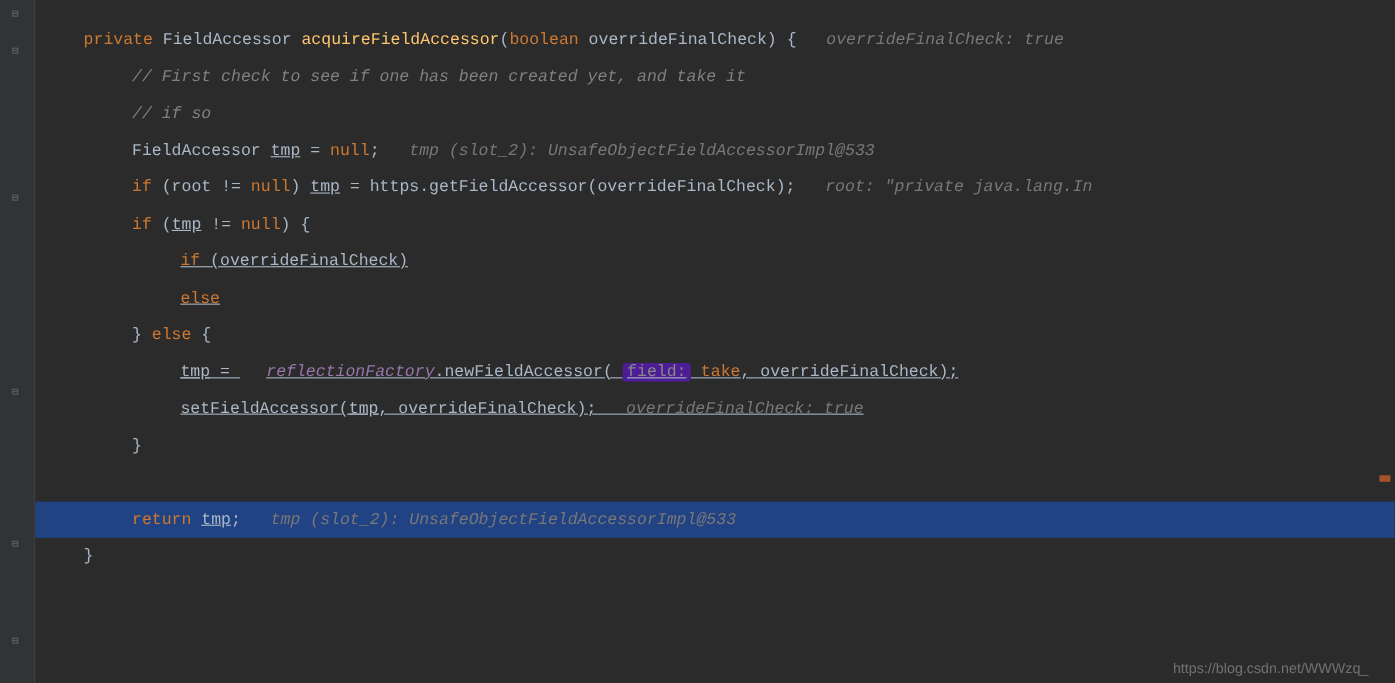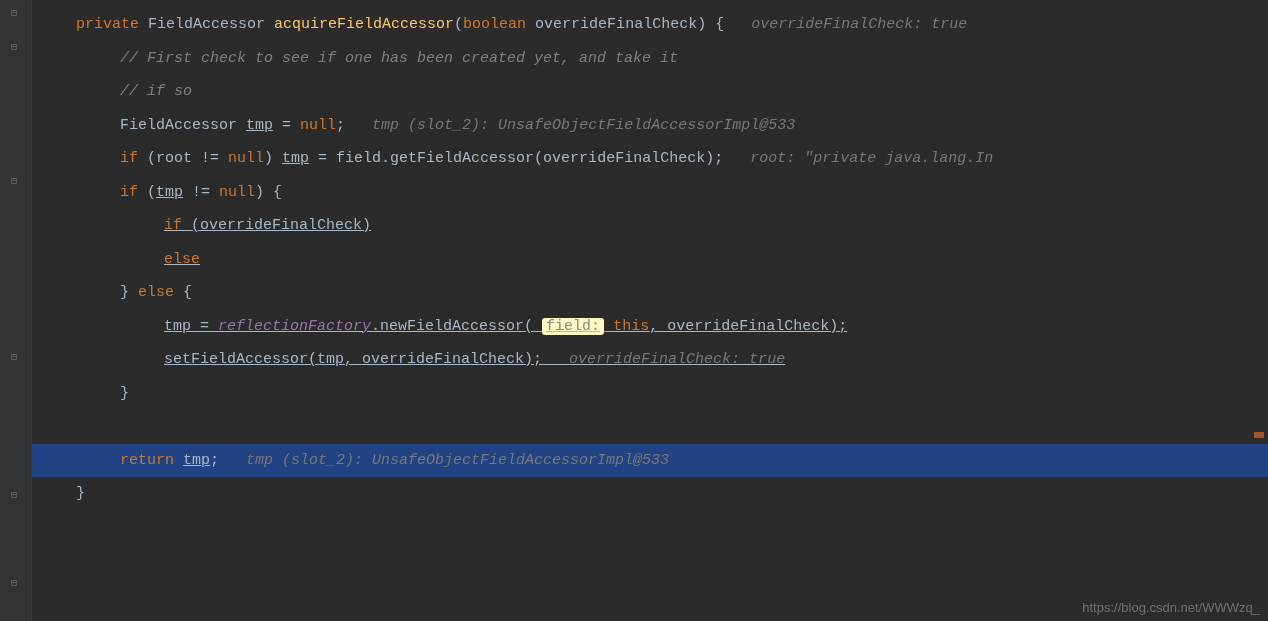--- a/index.html
+++ b/index.html
@@ -29,64 +29,64 @@
     left: 8px;
     width: 12px;
     height: 12px;
     color: #6e6e6e;
     font-size: 10px;
     line-height: 12px;
     text-align: center;
   }
   .code-area {
     flex: 1;
-    padding-top: 8px;
+    padding-top: 20px;
     position: relative;
     overflow: hidden;
   }
   .line {
     height: 33.5px;
     line-height: 33.5px;
     white-space: pre;
     padding-left: 44px;
   }
   .indent1 { padding-left: 88px; }
   .indent2 { padding-left: 132px; text-decoration: underline; }
   .indent3 { padding-left: 176px; }
   .kw { color: #cc7832; }
   .method-decl { color: #ffc66d; }
   .comment { color: #808080; font-style: italic; }
   .hint { color: #787878; font-style: italic; }
   .hint-highlight { color: #cc8f52; font-style: italic; }
   .nullkw { color: #cc7832; }
   .underline { text-decoration: underline; text-decoration-color: #a9b7c6; }
   .param-hint {
-    background: #fef9c3;
+    background: #4c1d95;
     color: #888;
     padding: 0 4px;
     border-radius: 3px;
     font-style: normal;
   }
-  .static-ref { font-style: italic; color: #9876aa; }
+  .static-ref { font-style: italic; color: #9876aa; margin-left: 24px; }
   .highlight-line {
     background: #214283;
     padding-left: 44px;
   }
   .highlight-line .indent-pad { display: inline-block; width: 44px; }
   .minimap-mark {
     position: absolute;
     right: 4px;
     top: 432px;
     width: 10px;
     height: 6px;
     background: #a35229;
   }
   .watermark {
     position: absolute;
-    right: 8px;
+    right: 24px;
     bottom: 6px;
     color: #aaa;
     font-size: 13px;
     font-family: Arial, sans-serif;
     opacity: 0.55;
   }
   .pale { color: #787878; }
 </style>
 </head>
 <body>
@@ -104,34 +104,34 @@
   <div class="code-area">
 
     <div class="line"><span class="kw">private</span><span> FieldAccessor </span><span class="method-decl">acquireFieldAccessor</span><span>(</span><span class="kw">boolean</span><span> overrideFinalCheck) {   </span><span class="hint">overrideFinalCheck: true</span></div>
 
     <div class="line indent1"><span class="comment">// First check to see if one has been created yet, and take it</span></div>
 
     <div class="line indent1"><span class="comment">// if so</span></div>
 
     <div class="line indent1"><span>FieldAccessor </span><span class="underline">tmp</span><span> = </span><span class="nullkw">null</span><span>;   </span><span class="hint">tmp (slot_2): UnsafeObjectFieldAccessorImpl@533</span></div>
 
-    <div class="line indent1"><span class="kw">if </span><span>(root != </span><span class="nullkw">null</span><span>) </span><span class="underline">tmp</span><span> = field.getFieldAccessor(overrideFinalCheck);   </span><span class="hint">root: "private java.lang.In</span></div>
+    <div class="line indent1"><span class="kw">if </span><span>(root != </span><span class="nullkw">null</span><span>) </span><span class="underline">tmp</span><span> = https.getFieldAccessor(overrideFinalCheck);   </span><span class="hint">root: "private java.lang.In</span></div>
 
     <div class="line indent1"><span class="kw">if </span><span>(</span><span class="underline">tmp</span><span> != </span><span class="nullkw">null</span><span>) {</span></div>
 
     <div class="line indent2"><span class="kw">if </span><span>(overrideFinalCheck)</span></div>
 
 
     <div class="line indent2"><span class="kw">else</span></div>
 
 
     <div class="line indent1"><span>} </span><span class="kw">else </span><span>{</span></div>
 
 
-    <div class="line indent2"><span class="underline">tmp</span><span> = </span><span class="static-ref">reflectionFactory</span><span>.newFieldAccessor( </span><span class="param-hint">field:</span><span> </span><span class="kw">this</span><span>, overrideFinalCheck);</span></div>
+    <div class="line indent2"><span class="underline">tmp</span><span> = </span><span class="static-ref">reflectionFactory</span><span>.newFieldAccessor( </span><span class="param-hint">field:</span><span> </span><span class="kw">take</span><span>, overrideFinalCheck);</span></div>
 
     <div class="line indent2"><span>setFieldAccessor(</span><span class="underline">tmp</span><span>, overrideFinalCheck);   </span><span class="hint">overrideFinalCheck: true</span></div>
 
     <div class="line indent1"><span>}</span></div>
 
     <div class="line"><span></span></div>
 
     <div class="line highlight-line"><span class="indent-pad"></span><span class="kw">return </span><span class="underline">tmp</span><span>;   </span><span class="pale" style="font-style:italic">tmp (slot_2): UnsafeObjectFieldAccessorImpl@533</span></div>
 
     <div class="line"><span>}</span></div>

